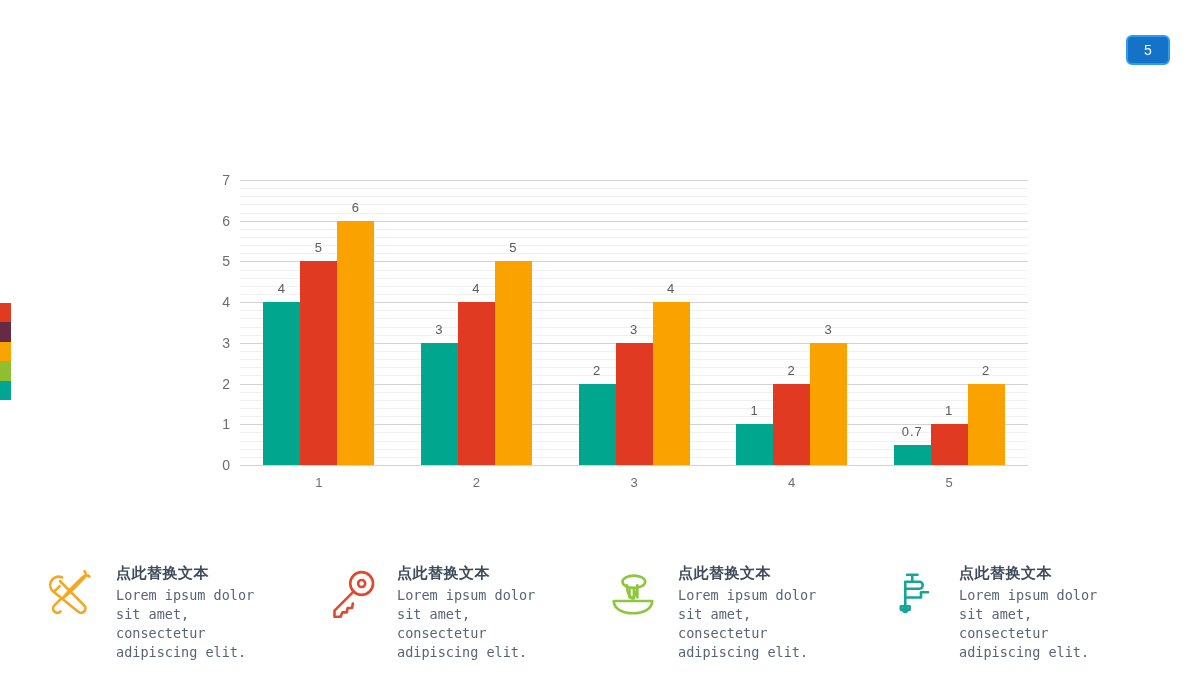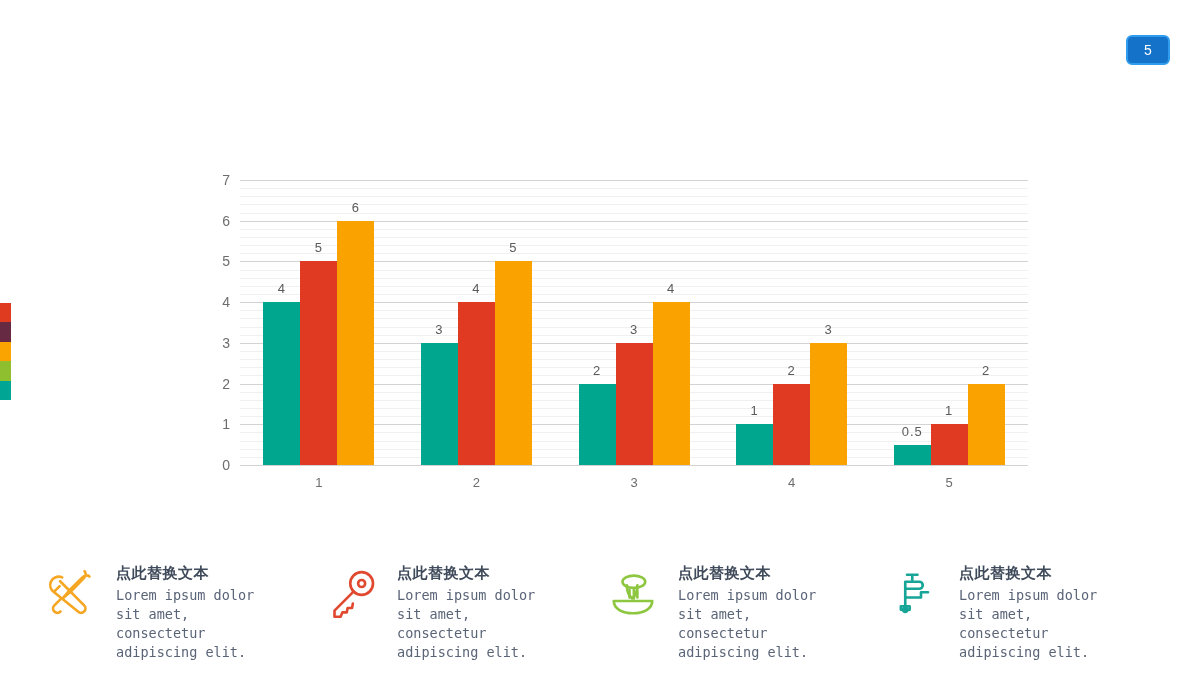--- a/index.html
+++ b/index.html
@@ -272,21 +272,21 @@
         <div class="bar" style="height: 81.4286px; background: rgb(224, 59, 34);">
           <div class="bar-label">2</div>
         </div>
         <div class="bar" style="height: 122.143px; background: rgb(249, 162, 0);">
           <div class="bar-label">3</div>
         </div>
         <div class="xtick" style="left: 50%;">4</div>
       </div>
       <div class="bar-group" style="left: 653.7px; width: 111px;">
         <div class="bar" style="height: 20.3571px; background: rgb(0, 166, 142);">
-          <div class="bar-label">0.5</div>
+          <div class="bar-label">0.7</div>
         </div>
         <div class="bar" style="height: 40.7143px; background: rgb(224, 59, 34);">
           <div class="bar-label">1</div>
         </div>
         <div class="bar" style="height: 81.4286px; background: rgb(249, 162, 0);">
           <div class="bar-label">2</div>
         </div>
         <div class="xtick" style="left: 50%;">5</div>
       </div>
     </div>

